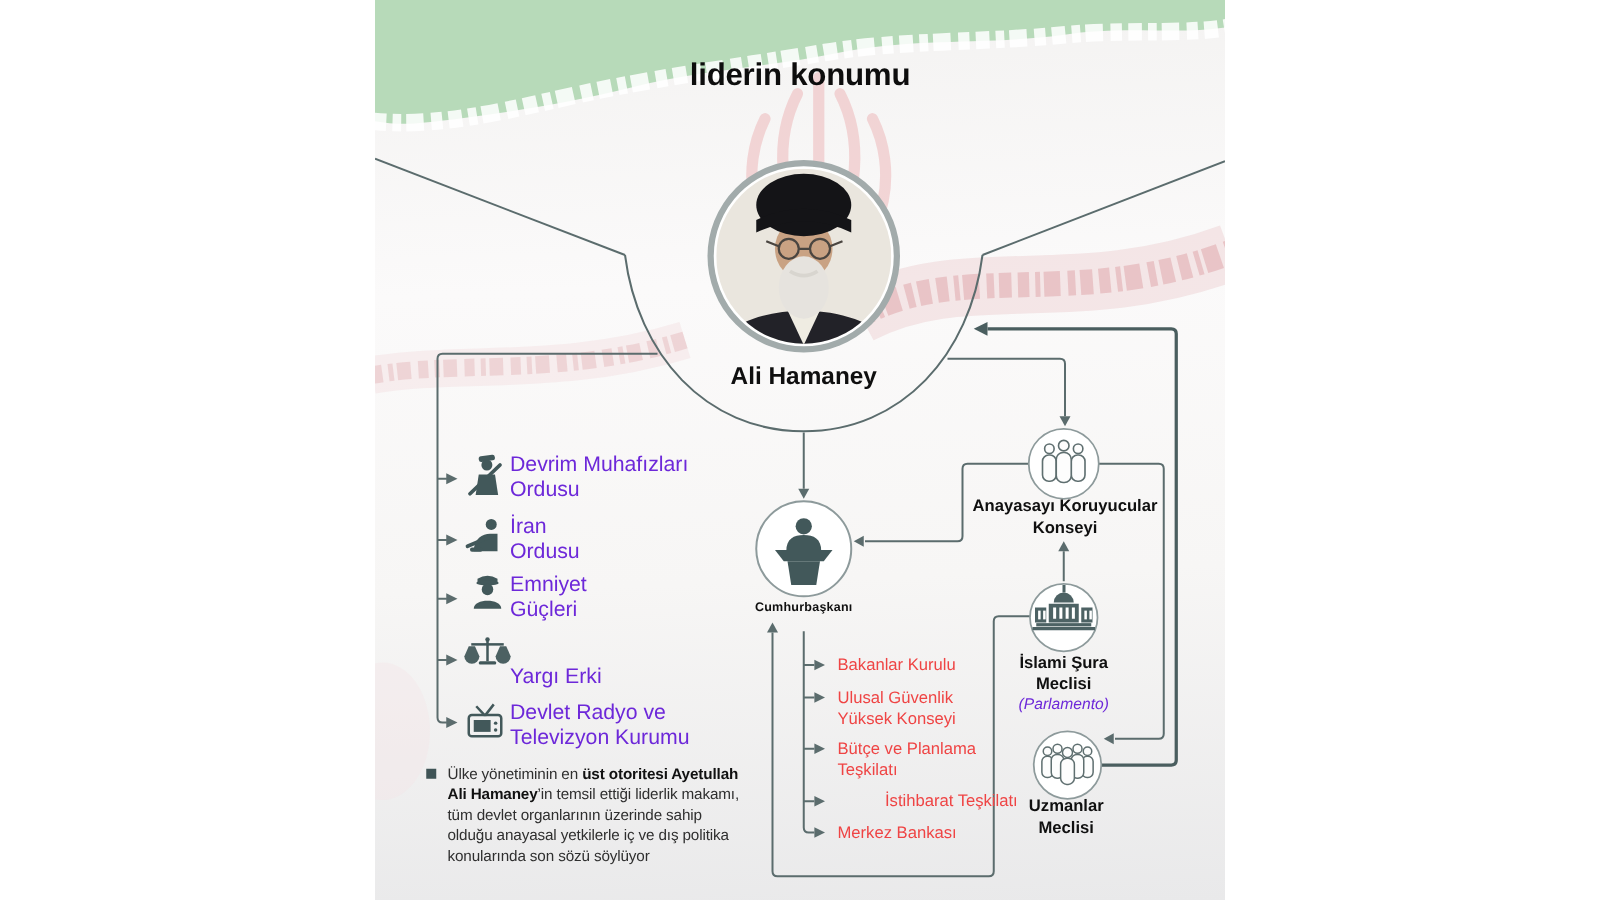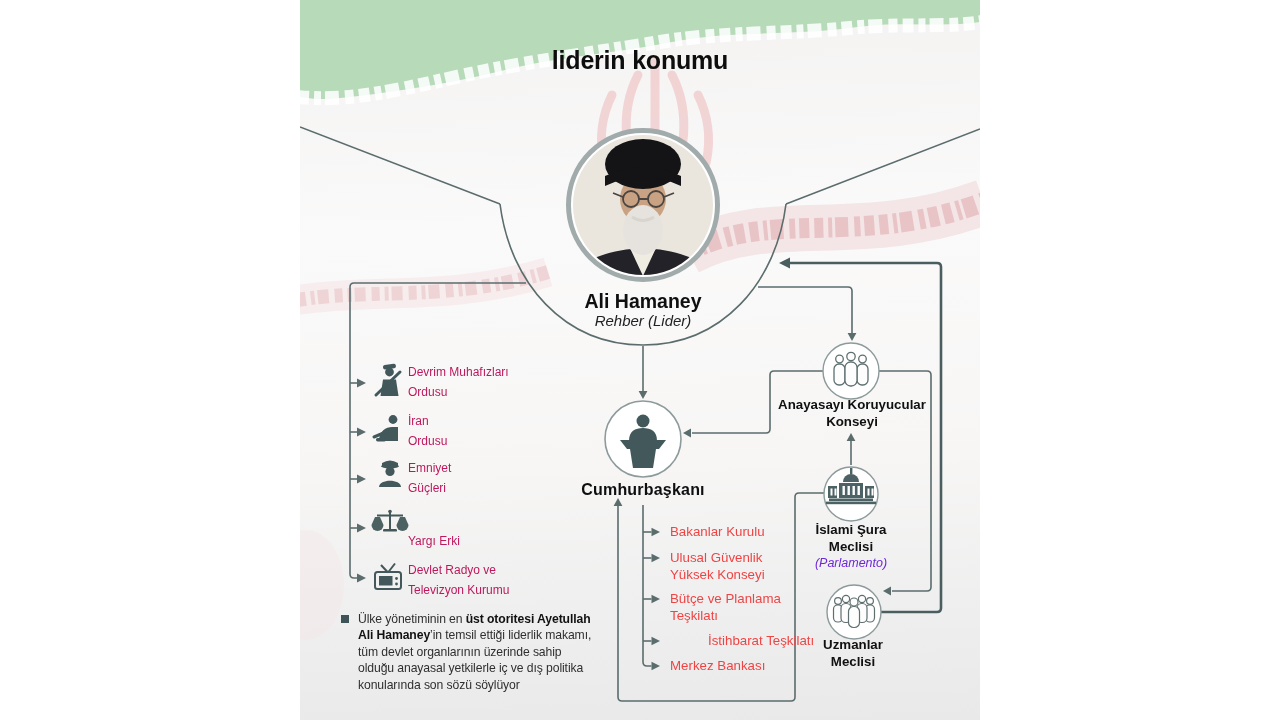--- a/index.html
+++ b/index.html
@@ -7,23 +7,23 @@
   #stage{position:absolute;left:0;top:0;width:1280px;height:720px;}
   #content{position:absolute;left:300px;top:0;width:680px;height:720px;
            background:linear-gradient(178deg,#f3f2f1 0%,#fbfafa 32%,#f7f6f5 64%,#e9e9ea 100%);}
   svg{position:absolute;left:0;top:0;}
   .abs{position:absolute;}
   .ctr{text-align:center;transform:translateX(-50%);}
   #title{left:640px;top:46px;width:680px;font-size:25px;line-height:29px;font-weight:bold;
          color:#0d0d0d;letter-spacing:-.2px;}
   #leader-name{left:643px;top:290px;width:400px;font-size:19.5px;font-weight:bold;color:#0f0f0f;}
   #leader-role{left:643px;top:312px;width:400px;font-size:15px;font-style:italic;color:#222;}
-  #president-label{left:643px;top:481px;width:300px;font-size:16px;font-weight:bold;color:#0f0f0f;
+  #president-label{left:643px;top:481px;width:300px;font-size:10px;font-weight:bold;color:#0f0f0f;
                    letter-spacing:.2px;}
-  .org-text{font-size:12px;line-height:20px;color:#be185d;}
+  .org-text{font-size:17px;line-height:20px;color:#6d28d9;}
   .org-text span{display:block;}
   .sub-text{font-size:13.3px;line-height:16.5px;color:#ef4444;}
   .sub-text span{display:block;}
   .rlabel{font-size:13.3px;line-height:16.5px;font-weight:bold;color:#101010;}
   .rlabel span{display:block;}
   .rlabel .sub{font-weight:normal;font-style:italic;font-size:12.5px;color:#6d28d9;}
   #note{left:341px;top:611px;width:260px;display:flex;}
   #note .sq{flex:0 0 8px;width:8px;height:8px;background:#3f5456;margin:4px 9px 0 0;}
   #note .txt{font-size:12.2px;line-height:16.4px;color:#2f2f2f;width:238px;letter-spacing:-.1px;}
   #note .txt b{color:#111;}
@@ -217,21 +217,20 @@
       </g>
     </svg>
 
   </div>
 
   <div id="title" class="abs ctr">
     <div>liderin konumu</div>
   </div>
 
   <div id="leader-name" class="abs ctr">Ali Hamaney</div>
-  <div id="leader-role" class="abs ctr">Rehber (Lider)</div>
 
   <div id="president-label" class="abs ctr">Cumhurbaşkanı</div>
 
   <div class="abs org-text" style="left:408px;top:362px;">
     <span>Devrim Muhafızları</span>
     <span>Ordusu</span>
   </div>
   <div class="abs org-text" style="left:408px;top:411px;">
     <span>İran</span>
     <span>Ordusu</span>

